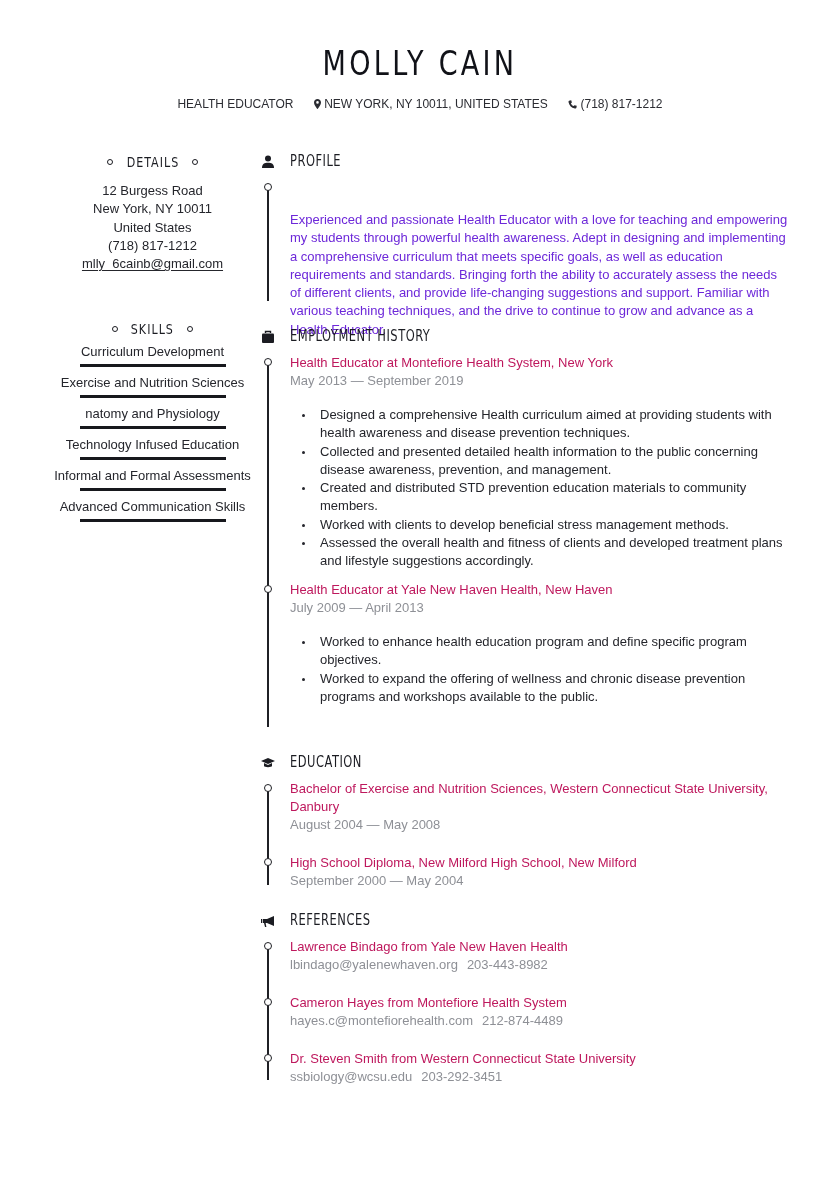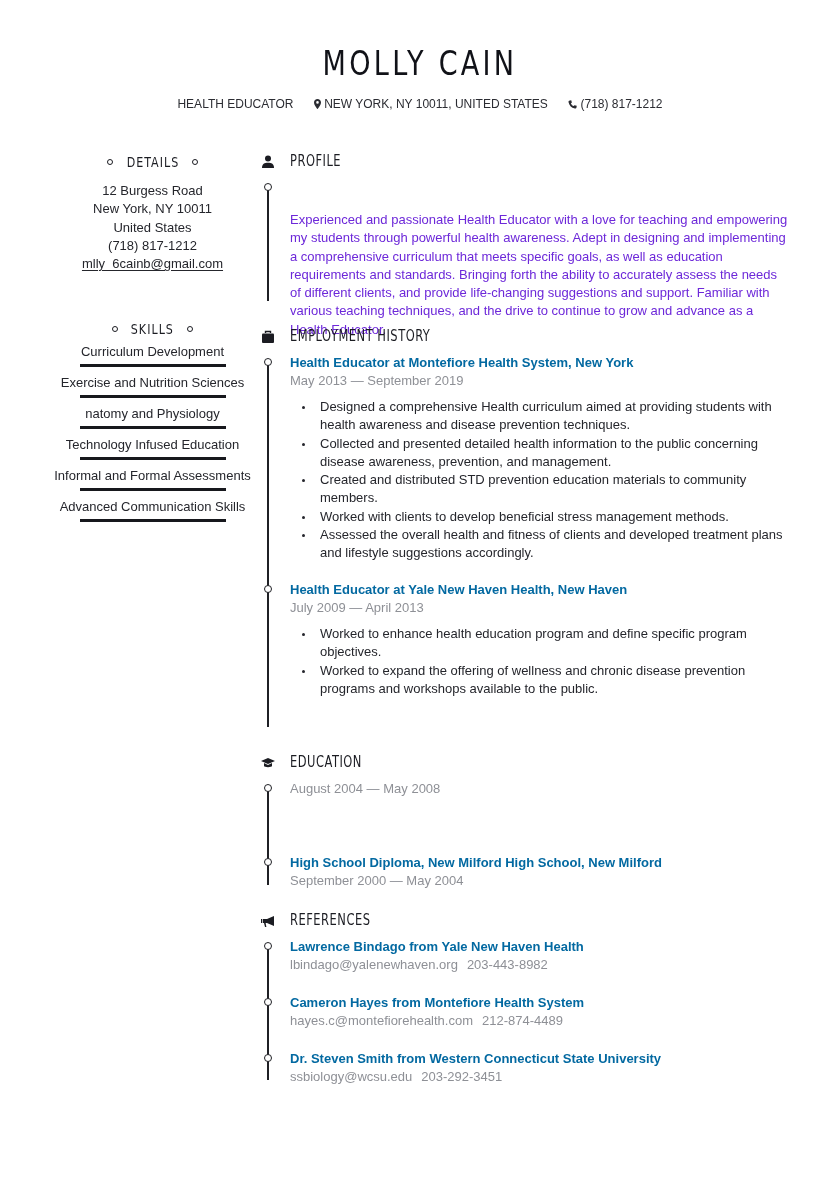--- a/index.html
+++ b/index.html
@@ -148,32 +148,32 @@
       width: 500px;
     }
     .para {
       font-size: 13px;
       line-height: 18.3px;
       color: #6d28d9;
       margin-top: 32px;
     }
     .entry-title {
       font-size: 13px;
-      font-weight: bold;
-      color: #0369a1;
+      font-weight: normal;
+      color: #be185d;
       line-height: 18px;
     }
     .entry-date {
       font-size: 13px;
       color: #8e9096;
       line-height: 18px;
     }
     ul.bullets {
       list-style: none;
-      margin-top: 8px;
+      margin-top: 16px;
       padding-left: 30px;
     }
     ul.bullets li {
       position: relative;
       font-size: 13px;
       line-height: 18.3px;
       color: #25262c;
     }
     ul.bullets li::before {
       content: "";
@@ -304,20 +304,21 @@
           <path d="M0 5 L7 2 L14 5 L7 8 Z" fill="#1b1c22"></path>
           <path d="M3 7 V10 C3 11.5 11 11.5 11 10 V7 L7 9 Z" fill="#1b1c22"></path>
         </svg>
       <div class="title cond">EDUCATION</div>
     </div>
     <div class="timeline" style="top:36px; height:96px;"></div>
     <div class="node" style="top:31px;"></div>
     <div class="node" style="top:105px;"></div>
 
     <div class="content" style="top:27px;">
+      <div class="entry-title">Bachelor of Exercise and Nutrition Sciences, Western Connecticut State University, Danbury</div>
       <div class="entry-date">August 2004 — May 2008</div>
     </div>
     <div class="content" style="top:101px;">
       <div class="entry-title">High School Diploma, New Milford High School,  New Milford</div>
       <div class="entry-date">September 2000 — May 2004</div>
     </div>
   </div>
 
   <div class="section" style="top:911px;">
     <div class="sec-head">

